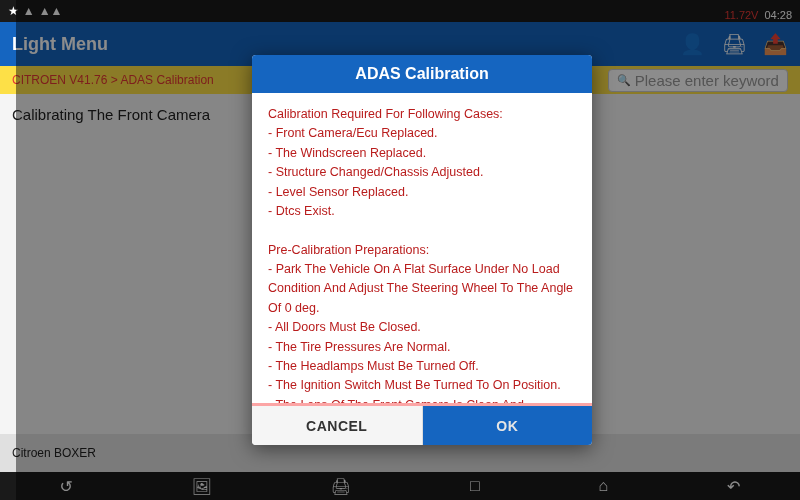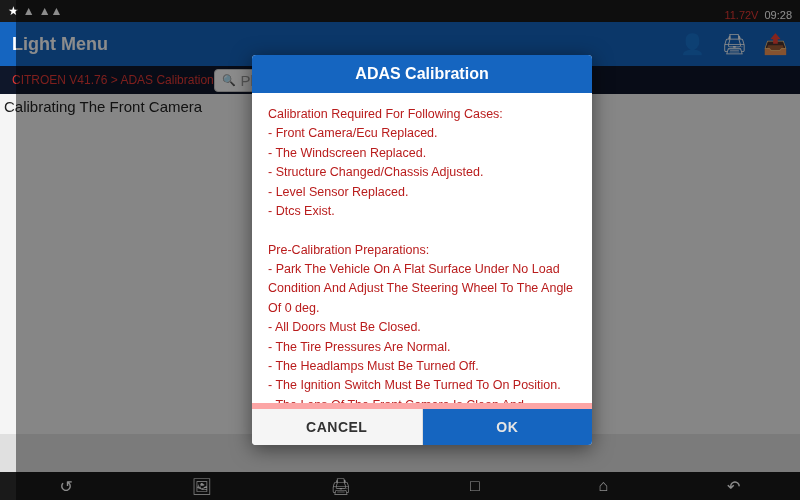--- a/index.html
+++ b/index.html
@@ -59,24 +59,25 @@
     .top-bar-icon {
       color: #fff;
       font-size: 20px;
       cursor: pointer;
     }
 
     
     .breadcrumb-bar {
       width: 800px;
       height: 28px;
-      background: #0f172a;
+      background: #fde047;
       display: flex;
       align-items: center;
       padding: 0 12px;
+      justify-content: space-between;
     }
     .breadcrumb-text {
       color: #e53935;
       font-size: 12px;
     }
     .search-box {
       display: flex;
       align-items: center;
       background: #fff;
       border: 1px solid #ccc;
@@ -90,21 +91,21 @@
     }
 
     
     .main-area {
       width: 800px;
       height: 340px;
       background: #f5f5f5;
       position: relative;
       display: flex;
       align-items: flex-start;
-      padding: 4px;
+      padding: 12px;
     }
     .main-label {
       font-size: 15px;
       color: #222;
       font-weight: 500;
     }
 
     
     .bottom-bar {
       width: 800px;
@@ -166,21 +167,21 @@
     .modal-body {
       padding: 12px 16px;
       font-size: 12.5px;
       color: #b91c1c;
       line-height: 1.55;
       max-height: 310px;
       overflow-y: auto;
     }
     .modal-footer {
       display: flex;
-      border-top: 6px solid #fca5a5;
+      border-top: 3px solid #fca5a5;
       height: 42px;
     }
     .btn-cancel {
       flex: 1;
       background: #f5f5f5;
       border: none;
       border-right: 1px solid #ddd;
       font-size: 14px;
       font-weight: bold;
       color: #333;
@@ -202,21 +203,21 @@
 <body>
 
 <div class="status-bar">
   <div class="status-bar-left">
     <span style="color:#fff;font-size:12px;">★</span>
     <span style="color:#fff;font-size:12px;">▲</span>
     <span style="color:#fff;font-size:12px;">▲▲</span>
   </div>
   <div class="status-bar-right">
     <span style="color:#e53935;font-size:11px;">11.72V</span>
-    <span>09:28</span>
+    <span>04:28</span>
   </div>
 </div>
 
 <div class="top-bar">
   <span class="top-bar-title">Light Menu</span>
   <div class="top-bar-icons">
     <span class="top-bar-icon">👤</span>
     <span class="top-bar-icon">🖨</span>
     <span class="top-bar-icon">📤</span>
   </div>
@@ -229,20 +230,21 @@
     <span>Please enter keyword</span>
   </div>
 </div>
 
 <div class="main-area">
   <span class="main-label">Calibrating The Front Camera</span>
 </div>
 
 <div class="bottom-bar">
   <div class="bottom-info">
+    <div>Citroen BOXER</div>
   </div>
 </div>
 
 <div class="nav-bar">
   <span class="nav-icon">↺</span>
   <span class="nav-icon">🖼</span>
   <span class="nav-icon">🖨</span>
   <span class="nav-icon">□</span>
   <span class="nav-icon">⌂</span>
   <span class="nav-icon">↶</span>

